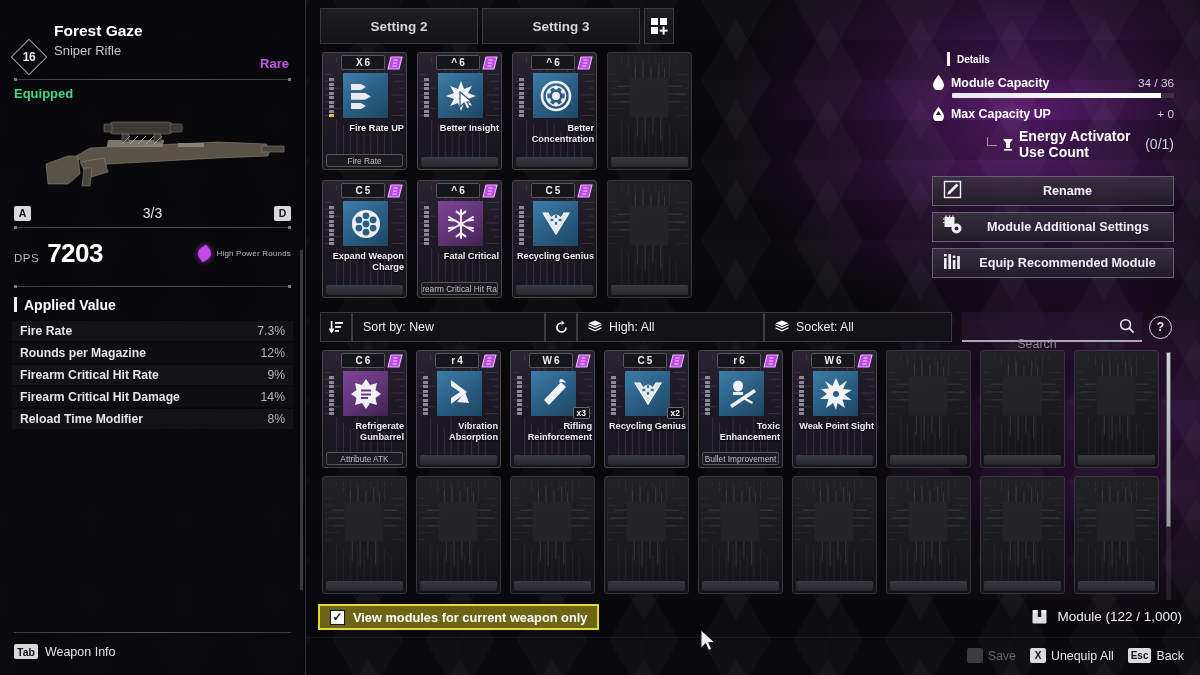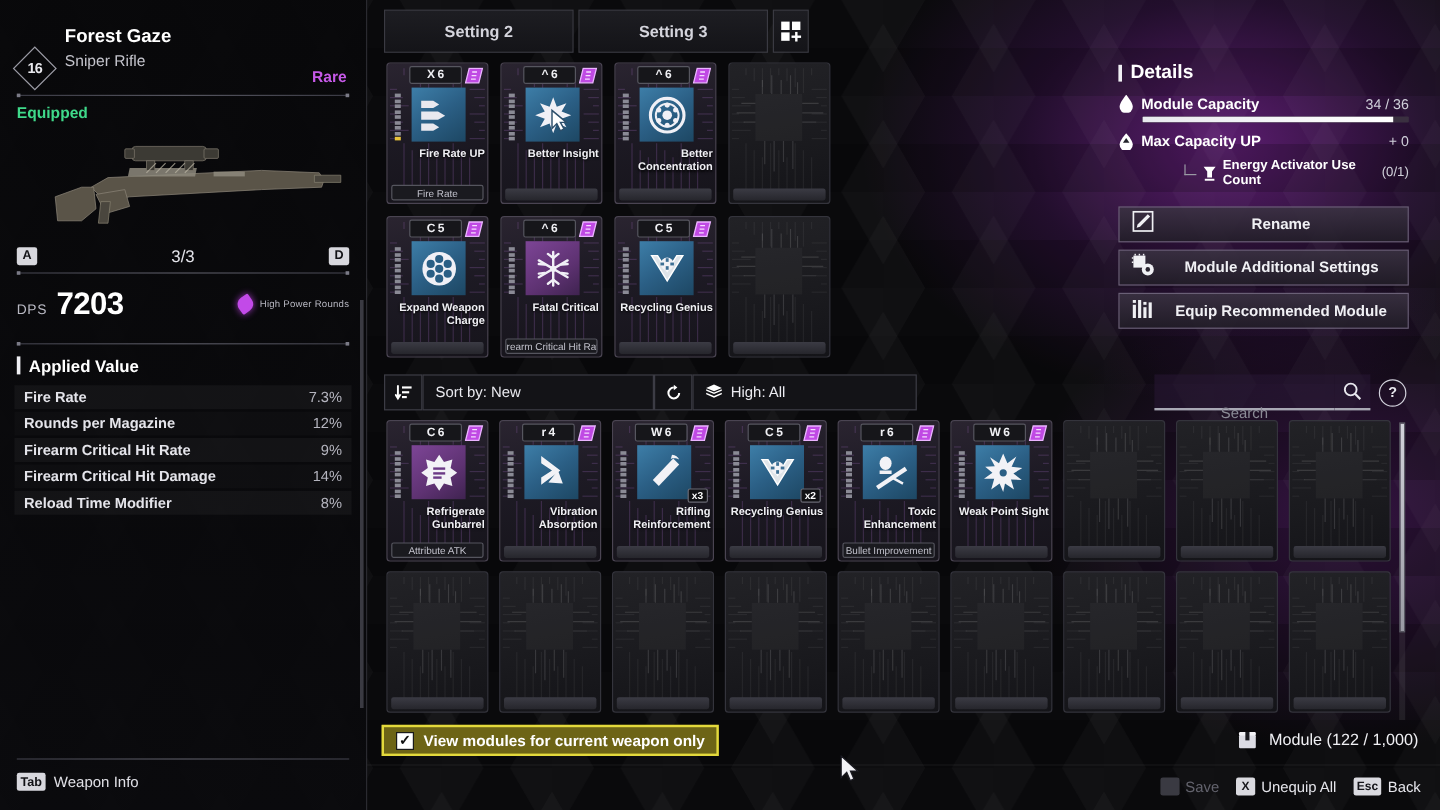--- a/index.html
+++ b/index.html
@@ -206,30 +206,30 @@
   .mcard .bottom-rail {
     position: absolute; left: 3px; right: 3px; bottom: 2px; height: 10px;
     background: linear-gradient(180deg, #3b3b44, #26262c);
     border-radius: 2px; z-index: 2;
   }
 
   
   .details {
     position: absolute; left: 932px; top: 52px; width: 242px;
   }
-  .det-head { display: flex; align-items: center; gap: 7px; font-size: 16px; font-weight: bold; color: #fff; }
+  .det-head { display: flex; align-items: center; gap: 7px; font-size: 10px; font-weight: bold; color: #fff; margin-left: 15px; }
   .det-bar { width: 3px; height: 14px; background: #f0f0f4; }
   .det-row { display: flex; align-items: center; gap: 6px; margin-top: 9px; font-size: 12.4px; }
   .det-row .lbl { font-weight: bold; color: #fff; flex: 1; }
   .det-row .val { color: #d0d0da; font-size: 11.8px; }
   .cap-track {
     height: 5px; margin: 3px 0 0 20px; background: #3a3040; border-radius: 1px; overflow: hidden;
   }
   .cap-fill { height: 100%; background: linear-gradient(90deg, #e8e8ee, #ffffff); }
-  .det-sub { display: flex; align-items: center; gap: 5px; margin: 7px 0 0 16px; font-size: 11px; padding-left: 39px; }
+  .det-sub { display: flex; align-items: center; gap: 5px; margin: 7px 0 0 16px; font-size: 14px; padding-left: 39px; }
   .det-sub .lbl { font-weight: bold; color: #fff; flex: 1; }
   .det-sub .val { color: #d0d0da; }
   .corner { width: 10px; height: 9px; border-left: 1.5px solid #9a9aa4; border-bottom: 1.5px solid #9a9aa4; margin-top: -5px; }
   .det-btns { margin-top: 16px; display: flex; flex-direction: column; gap: 6px; }
   .det-btn {
     height: 30px; display: flex; align-items: center; gap: 10px; padding: 0 10px;
     background: linear-gradient(180deg, rgba(58,50,66,0.88), rgba(34,30,40,0.88));
     border: 1px solid #6a6076; cursor: pointer;
   }
   .det-btn .txt { flex: 1; text-align: center; font-size: 12.6px; font-weight: bold; color: #f0f0f4; }
@@ -1104,20 +1104,28 @@
       </svg>
     </div>
     <div class="tb-field tb-tier">
       <svg width="14" height="14" viewBox="0 0 14 14">
         <path d="M7 0.5 L13.5 3.3 L7 6.1 L0.5 3.3 Z" fill="#fff"></path>
         <path d="M7 7 L13.5 4.3 L13.5 5.6 L7 8.4 L0.5 5.6 L0.5 4.3 Z" fill="#fff"></path>
         <path d="M7 10 L13.5 7.3 L13.5 8.6 L7 11.4 L0.5 8.6 L0.5 7.3 Z" fill="#fff"></path>
       </svg>
       <span>High: All</span>
     </div>
+    <div class="tb-field tb-socket">
+      <svg width="14" height="14" viewBox="0 0 14 14">
+        <path d="M7 0.5 L13.5 3.3 L7 6.1 L0.5 3.3 Z" fill="#fff"></path>
+        <path d="M7 7 L13.5 4.3 L13.5 5.6 L7 8.4 L0.5 5.6 L0.5 4.3 Z" fill="#fff"></path>
+        <path d="M7 10 L13.5 7.3 L13.5 8.6 L7 11.4 L0.5 8.6 L0.5 7.3 Z" fill="#fff"></path>
+      </svg>
+      <span>Socket: All</span>
+    </div>
   </div>
 
   <div class="search-wrap">
     <div class="search-box">
       <input type="text" placeholder="Search" style="">
     </div>
     <div class="search-btn">
       <svg width="16" height="16" viewBox="0 0 16 16">
         <circle cx="6.6" cy="6.6" r="4.9" stroke="#e8e8ee" stroke-width="1.6" fill="none"></circle>
         <line x1="10.2" y1="10.2" x2="14.6" y2="14.6" stroke="#e8e8ee" stroke-width="1.8"></line>

